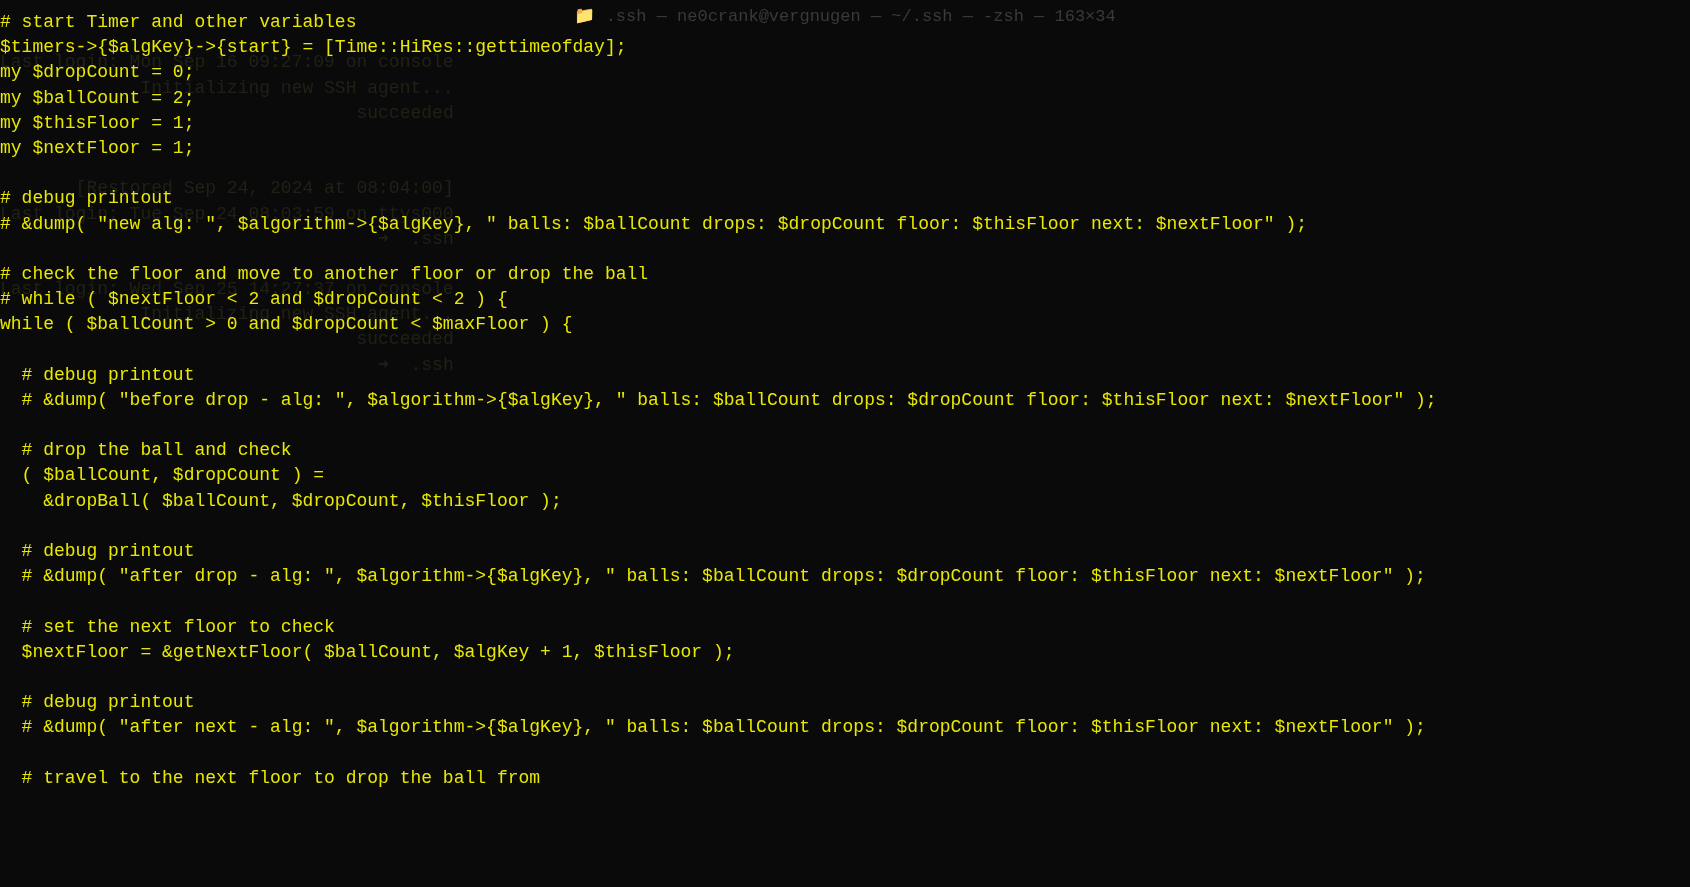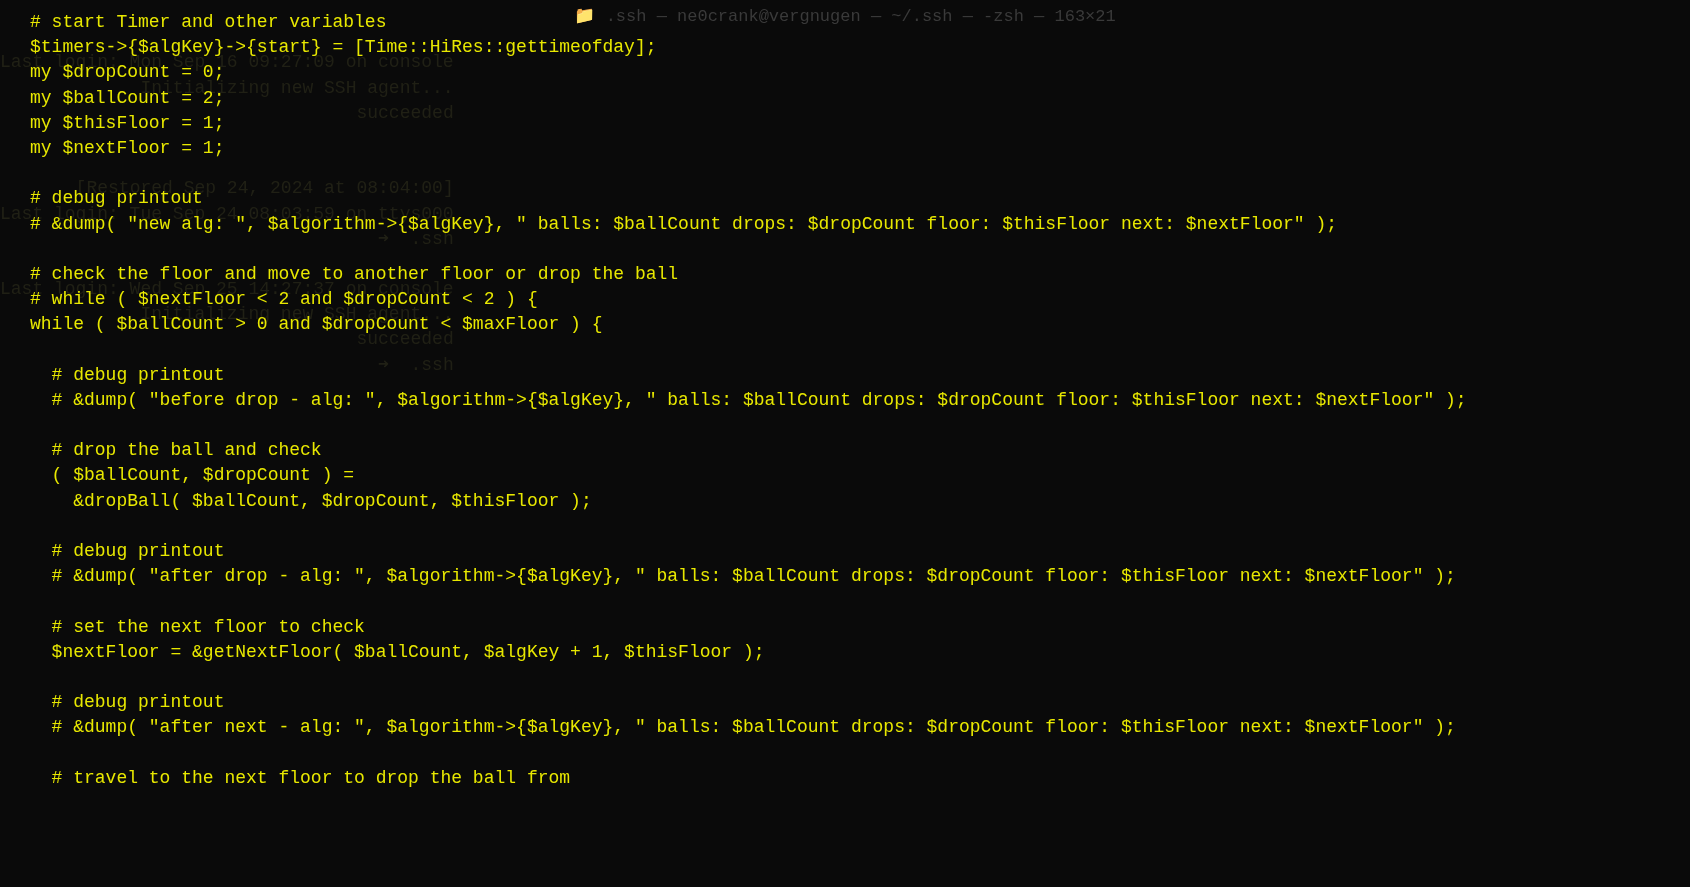--- a/index.html
+++ b/index.html
@@ -40,26 +40,25 @@
       color: #3a3a3a;
       font-size: 17px;
       z-index: 0;
     }
     .code-area {
       position: relative;
       z-index: 1;
       color: #e8e800;
       white-space: pre;
       font-weight: 500;
-      padding-left: 30px;
     }
     .code-line {
       display: block;
     }
   </style>
 </head>
 <body>
 
-<div class="title-bar">📁 .ssh — ne0crank@vergnugen — ~/.ssh — -zsh — 163×21</div>
+<div class="title-bar">📁 .ssh — ne0crank@vergnugen — ~/.ssh — -zsh — 163×34</div>
 
 <div class="background-text" id="bg-container"><span class="code-line">&nbsp;</span><span class="code-line">&nbsp;</span><span class="code-line">Last login: Mon Sep 16 09:27:09 on console</span><span class="code-line">Initializing new SSH agent...</span><span class="code-line">succeeded</span><span class="code-line">&nbsp;</span><span class="code-line">&nbsp;</span><span class="code-line">  [Restored Sep 24, 2024 at 08:04:00]</span><span class="code-line">Last login: Tue Sep 24 08:03:59 on ttys000</span><span class="code-line">➜  .ssh</span><span class="code-line">&nbsp;</span><span class="code-line">Last login: Wed Sep 25 14:27:37 on console</span><span class="code-line">Initializing new SSH agent...</span><span class="code-line">succeeded</span><span class="code-line">➜  .ssh</span></div>
 
 <div class="code-area" id="code-container"><span class="code-line"># start Timer and other variables</span><span class="code-line">$timers-&gt;{$algKey}-&gt;{start} = [Time::HiRes::gettimeofday];</span><span class="code-line">my $dropCount = 0;</span><span class="code-line">my $ballCount = 2;</span><span class="code-line">my $thisFloor = 1;</span><span class="code-line">my $nextFloor = 1;</span><span class="code-line">&nbsp;</span><span class="code-line"># debug printout</span><span class="code-line"># &amp;dump( "new alg: ", $algorithm-&gt;{$algKey}, " balls: $ballCount drops: $dropCount floor: $thisFloor next: $nextFloor" );</span><span class="code-line">&nbsp;</span><span class="code-line"># check the floor and move to another floor or drop the ball</span><span class="code-line"># while ( $nextFloor &lt; 2 and $dropCount &lt; 2 ) {</span><span class="code-line">while ( $ballCount &gt; 0 and $dropCount &lt; $maxFloor ) {</span><span class="code-line">&nbsp;</span><span class="code-line">  # debug printout</span><span class="code-line">  # &amp;dump( "before drop - alg: ", $algorithm-&gt;{$algKey}, " balls: $ballCount drops: $dropCount floor: $thisFloor next: $nextFloor" );</span><span class="code-line">&nbsp;</span><span class="code-line">  # drop the ball and check</span><span class="code-line">  ( $ballCount, $dropCount ) =</span><span class="code-line">    &amp;dropBall( $ballCount, $dropCount, $thisFloor );</span><span class="code-line">&nbsp;</span><span class="code-line">  # debug printout</span><span class="code-line">  # &amp;dump( "after drop - alg: ", $algorithm-&gt;{$algKey}, " balls: $ballCount drops: $dropCount floor: $thisFloor next: $nextFloor" );</span><span class="code-line">&nbsp;</span><span class="code-line">  # set the next floor to check</span><span class="code-line">  $nextFloor = &amp;getNextFloor( $ballCount, $algKey + 1, $thisFloor );</span><span class="code-line">&nbsp;</span><span class="code-line">  # debug printout</span><span class="code-line">  # &amp;dump( "after next - alg: ", $algorithm-&gt;{$algKey}, " balls: $ballCount drops: $dropCount floor: $thisFloor next: $nextFloor" );</span><span class="code-line">&nbsp;</span><span class="code-line">  # travel to the next floor to drop the ball from</span></div>
 
 </body></html>

